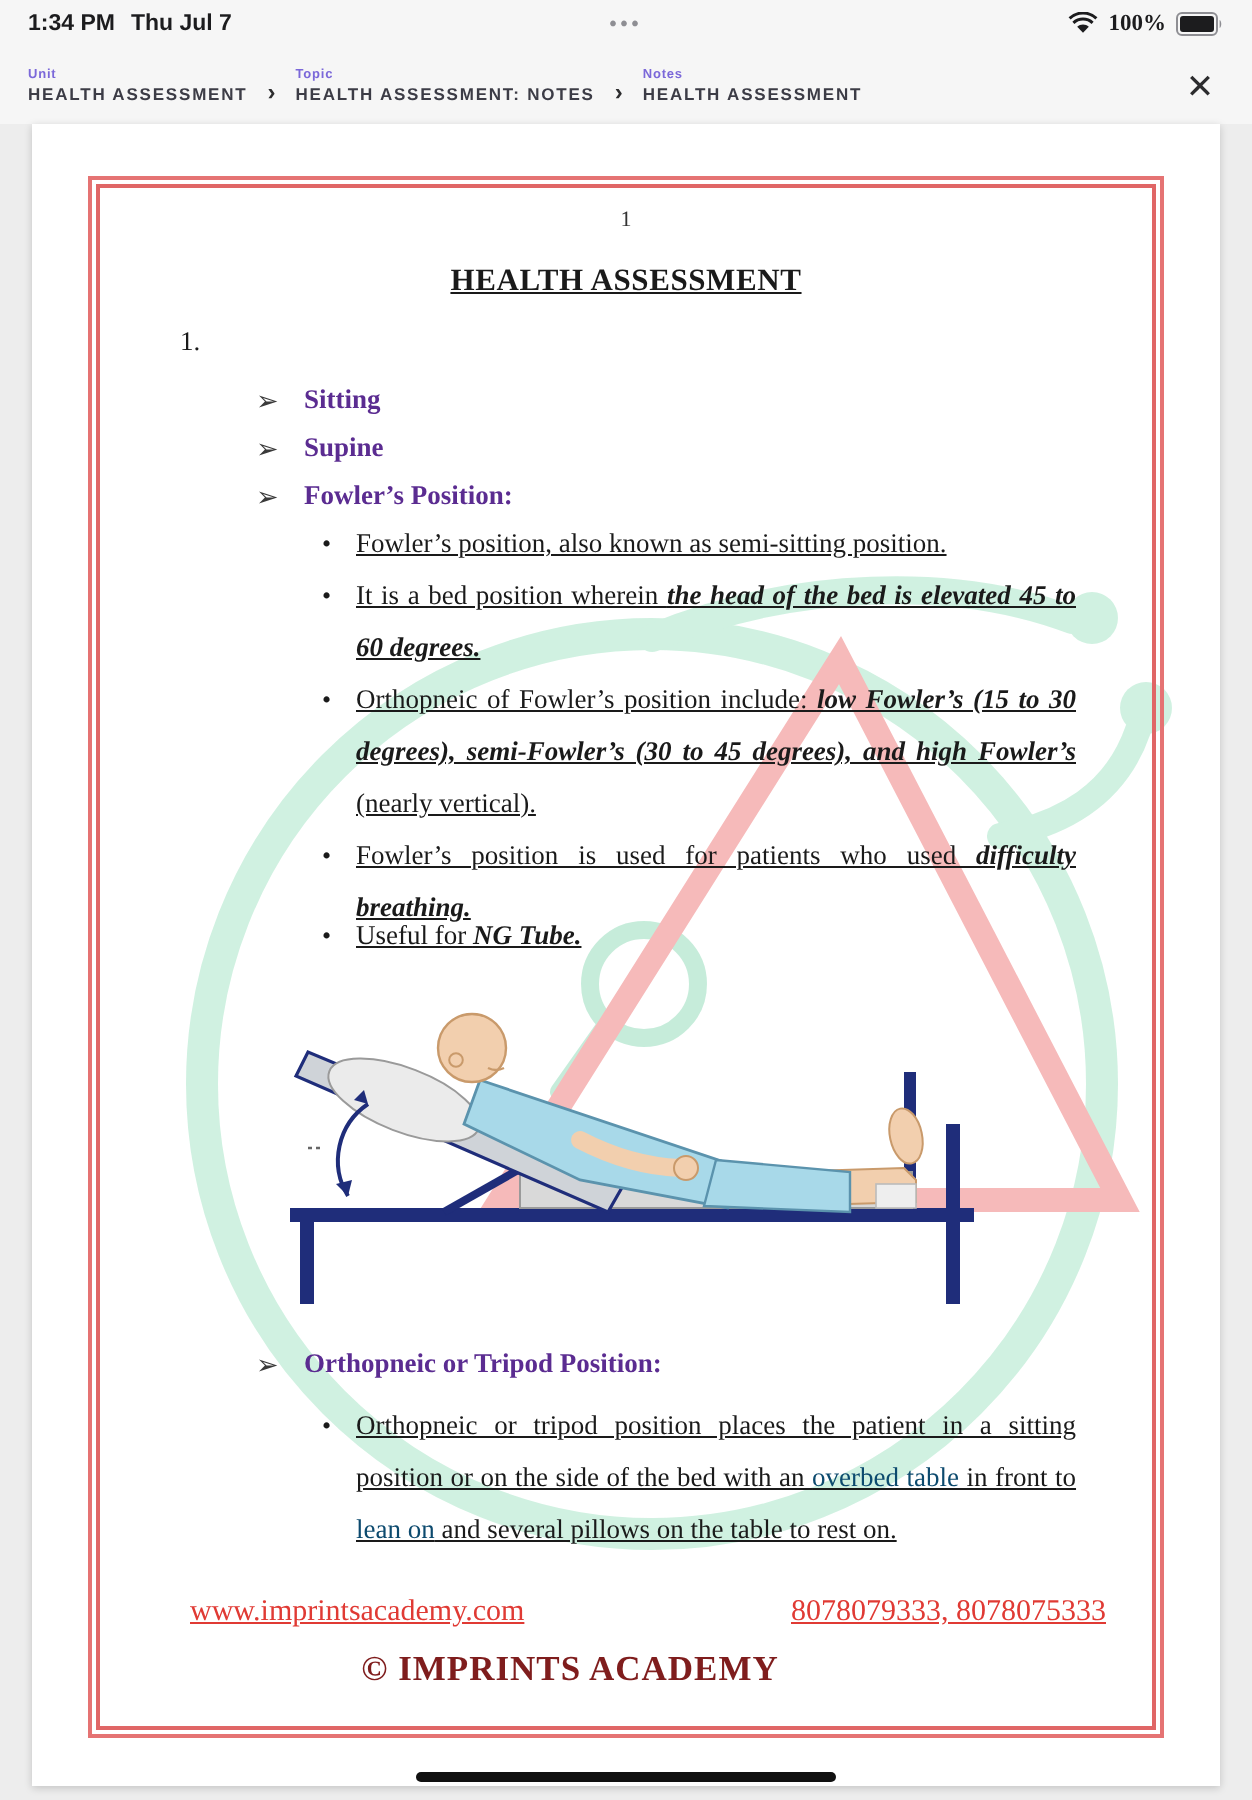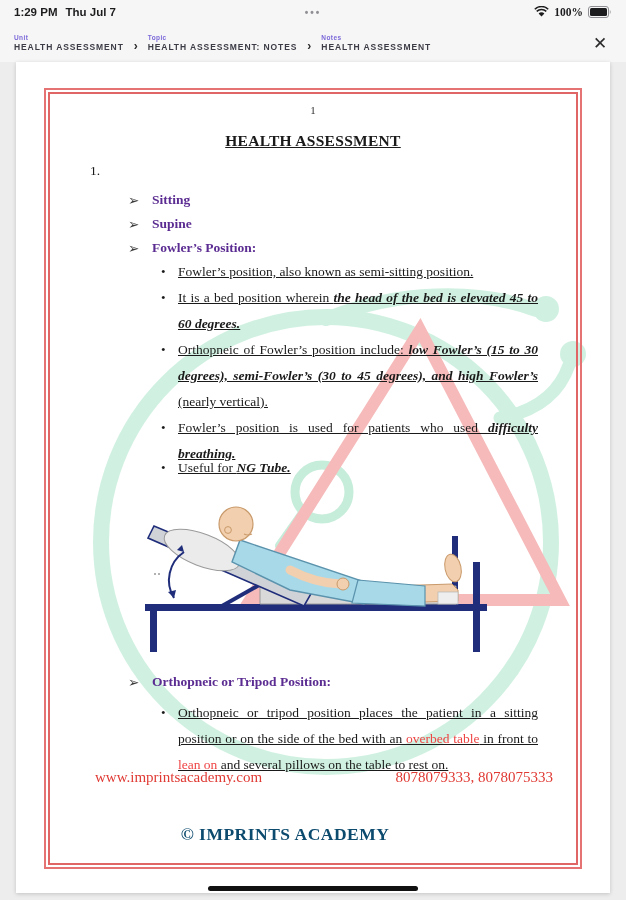--- a/index.html
+++ b/index.html
@@ -60,37 +60,37 @@
   .page-no { top:42px; left:0; width:594px; text-align:center; font-size:11px; color:#333; }
   .doc-title { top:70px; left:0; width:594px; text-align:center; font-size:15.5px; font-weight:700; text-decoration:underline; letter-spacing:0.3px; }
   .question { top:101px; left:74px; width:460px; font-size:13.5px; display:flex; }
   .q-num { width:23px; }
   .pos-item { left:112px; font-size:13.5px; font-weight:700; color:#5b2c91; display:flex; }
   .pos-arrow { width:24px; color:#3a3a3a; font-weight:400; }
   .bullet-block { left:145px; width:377px; font-size:13.5px; line-height:26px; display:flex; }
   .bullet-dot { width:17px; font-size:13px; }
   .bullet-text { width:360px; text-align:justify;text-decoration:underline; }
   .bi { font-weight:700; font-style:italic; }
-  .red-t { color:#ef4444; }
+  .red-t { color:#0c4a6e; }
   .orth-head { left:112px; font-size:13.5px; font-weight:700; color:#5b2c91; display:flex; }
   .illus { left:124px; top:424px; }
-  .footer-row { top:707px; left:79px; width:458px; display:flex; justify-content:space-between; font-size:15px; color:#e03a34; }
-  .copyright { top:762px; left:0; width:538px; text-align:center; font-size:17.5px; font-weight:600; color:#0c4a6e; letter-spacing:0.5px; }
+  .footer-row { top:736px; left:79px; width:458px; display:flex; justify-content:space-between; font-size:15px; color:#e03a34;text-decoration:underline; }
+  .copyright { top:762px; left:0; width:538px; text-align:center; font-size:17.5px; font-weight:600; color:#7f1d1d; letter-spacing:0.5px; }
   
   .home-indicator {
     position:absolute; left:208px; top:886px; width:210px; height:5px;
     background:#111; border-radius:3px; z-index:5; cursor:grab;
   }
 </style>
 </head>
 <body>
 
 <div class="status-bar">
   <div class="status-left">
-    <span>1:29 PM</span>
+    <span>1:34 PM</span>
     <span>Thu Jul 7</span>
   </div>
   <div class="status-center">•••</div>
   <div class="status-right">
     <svg class="wifi-svg" width="15" height="11" viewBox="0 0 15 11">
       <path d="M7.5 10.4 L4.6 7.4 C6.2 5.9 8.8 5.9 10.4 7.4 Z" fill="#1c1c1e"></path>
       <path d="M2.7 5.4 C5.4 2.9 9.6 2.9 12.3 5.4" stroke="#1c1c1e" stroke-width="1.5" fill="none"></path>
       <path d="M0.8 3.2 C4.6 -0.4 10.4 -0.4 14.2 3.2" stroke="#1c1c1e" stroke-width="1.5" fill="none"></path>
     </svg>
     <span>100%</span>

